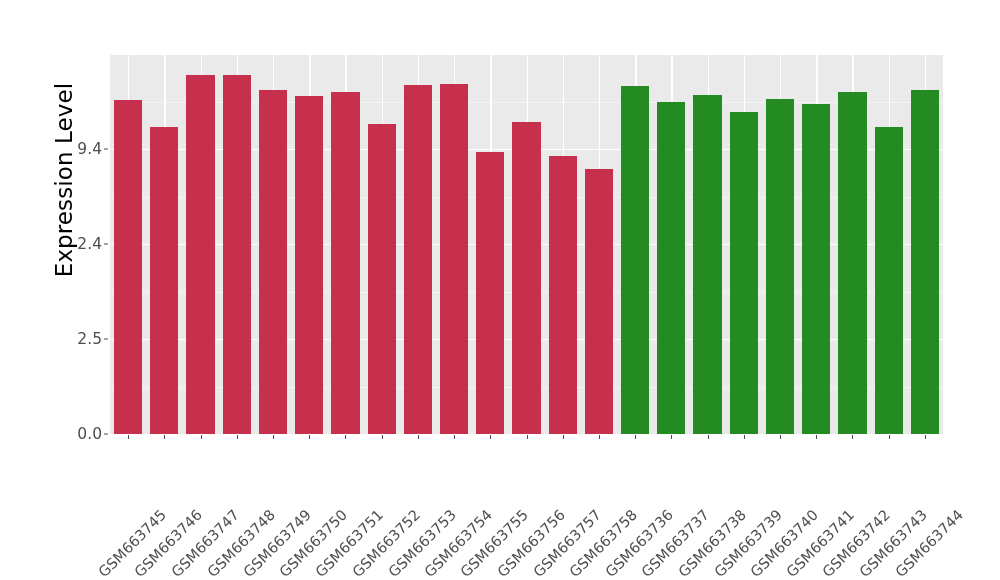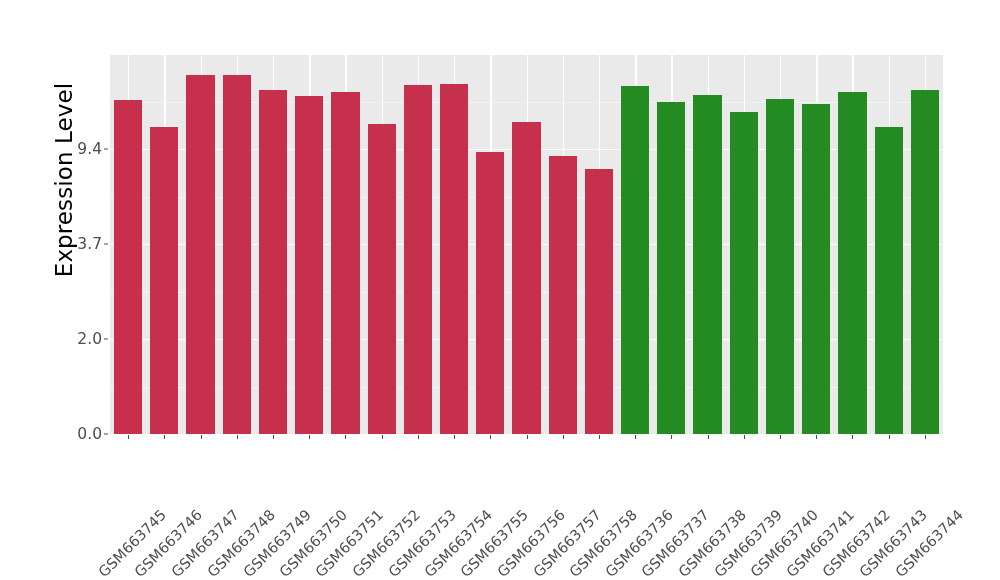--- a/index.html
+++ b/index.html
@@ -128,22 +128,22 @@
 </style>
 </head>
 <body>
 
 <div id="chart-root">
 
   <div id="y-axis-title">Expression Level</div>
 
   <div id="y-tick-area">
       <div class="y-tick-label" style="top: 434px;">0.0</div>
-      <div class="y-tick-label" style="top: 339px;">2.0</div>
-      <div class="y-tick-label" style="top: 244px;">3.7</div>
+      <div class="y-tick-label" style="top: 339px;">2.5</div>
+      <div class="y-tick-label" style="top: 244px;">2.4</div>
       <div class="y-tick-label" style="top: 149px;">9.4</div>
     </div>
   <div id="y-tick-marks-layer">
       <div class="y-tick-mark" style="top: 434px;"></div>
       <div class="y-tick-mark" style="top: 339px;"></div>
       <div class="y-tick-mark" style="top: 244px;"></div>
       <div class="y-tick-mark" style="top: 149px;"></div>
     </div>
 
   <div id="panel">

